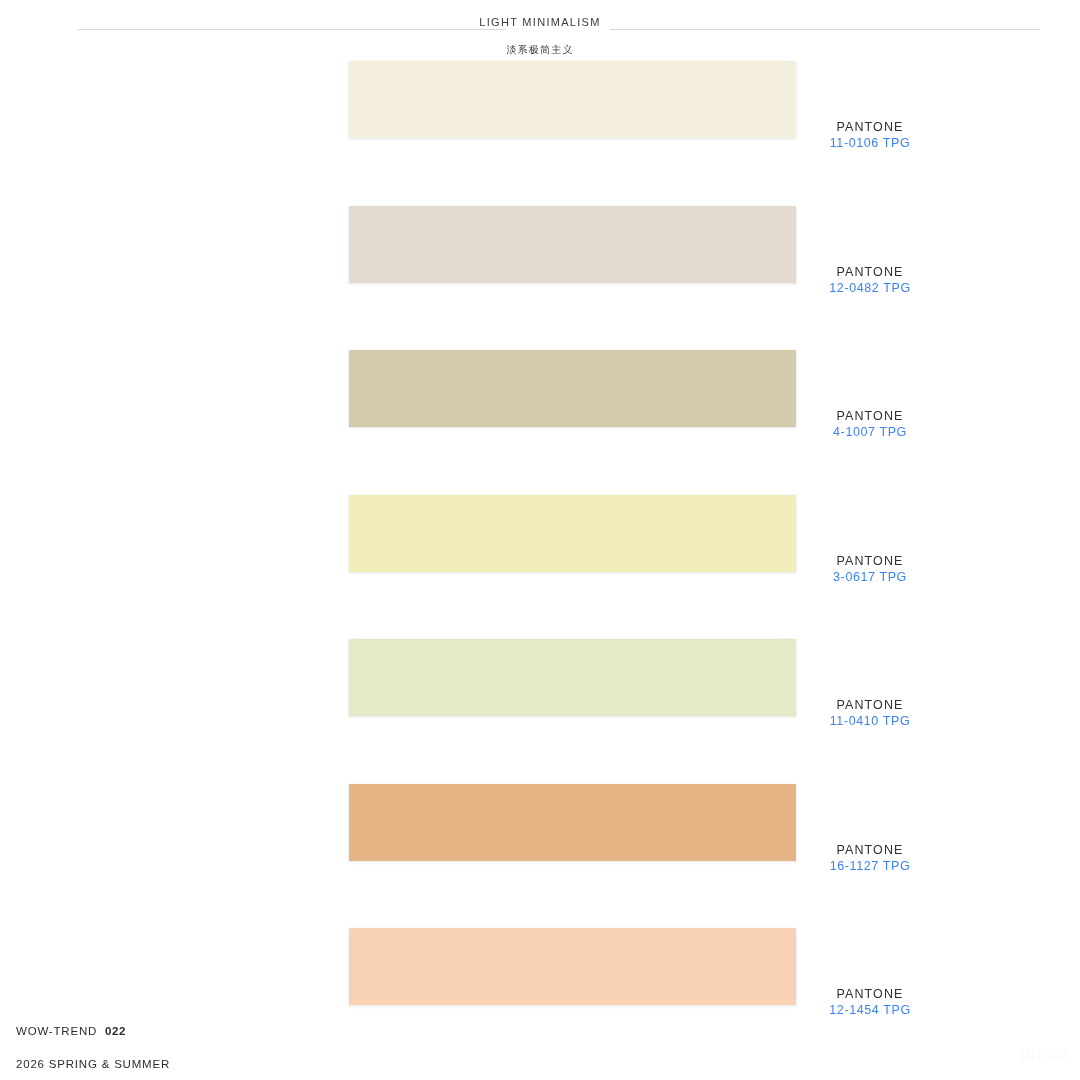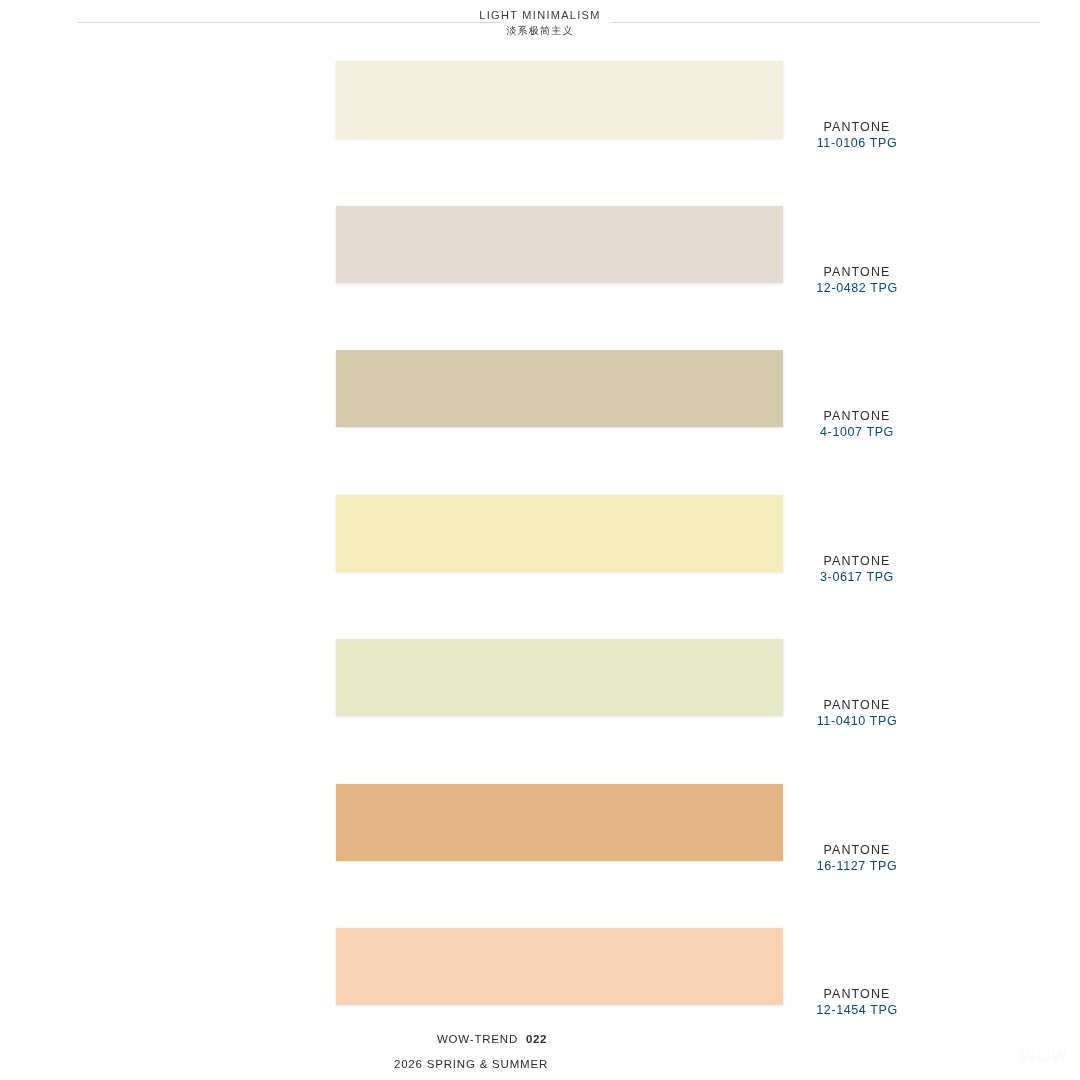--- a/index.html
+++ b/index.html
@@ -13,21 +13,21 @@
     background: #ffffff;
     font-family: "Liberation Sans", sans-serif;
     color: #2b2b2b;
     position: relative;
     overflow: hidden;
   }
 
   
   .header {
     position: absolute;
-    top: 4px;
+    top: 11px;
     left: 0;
     width: 924px;
     height: 40px;
   }
   .header-rule {
     position: absolute;
     top: 18px;
     height: 1px;
     background: #d8d8d8;
   }
@@ -46,28 +46,28 @@
     letter-spacing: 1.3px;
     color: #3a3a3a;
     line-height: 14px;
     white-space: nowrap;
   }
   .header-title-cn {
     font-size: 10px;
     letter-spacing: 1.2px;
     color: #3a3a3a;
     line-height: 14px;
-    margin-top: 2px;
+    margin-top: 14px;
     white-space: nowrap;
   }
 
   
   .palette {
     position: absolute;
-    left: 4px;
+    left: 17px;
     top: 61px;
     width: 964px;
   }
   .swatch-row {
     position: relative;
     height: 144.5px;
   }
   .swatch-chip {
     position: absolute;
     left: 332px;
@@ -86,49 +86,49 @@
   }
   .swatch-label .brand {
     font-size: 12.5px;
     letter-spacing: 1.1px;
     color: #2f2f2f;
     display: block;
   }
   .swatch-label .code {
     font-size: 12.5px;
     letter-spacing: 0.6px;
-    color: #0c4a6e;
+    color: #3b82f6;
     display: block;
   }
 
   
   .footer {
     position: absolute;
-    left: 0;
+    left: 16px;
     bottom: 8px;
     width: 984px;
-    text-align: center;
+    text-align: left;
   }
   .footer-line1 {
     font-size: 11.5px;
     letter-spacing: 0.8px;
     color: #2b2b2b;
     line-height: 15px;
   }
   .footer-line1 .issue {
     font-weight: bold;
     margin-left: 8px;
     letter-spacing: 0.6px;
   }
   .footer-line2 {
     font-size: 11.5px;
     letter-spacing: 0.8px;
     color: #2b2b2b;
     line-height: 15px;
-    margin-top: 10px;
+    margin-top: 18px;
     margin-right: 42px;
   }
 
   .watermark {
     position: absolute;
     right: 12px;
     bottom: 14px;
     font-size: 17px;
     letter-spacing: 1px;
     color: #fbfbfb;

